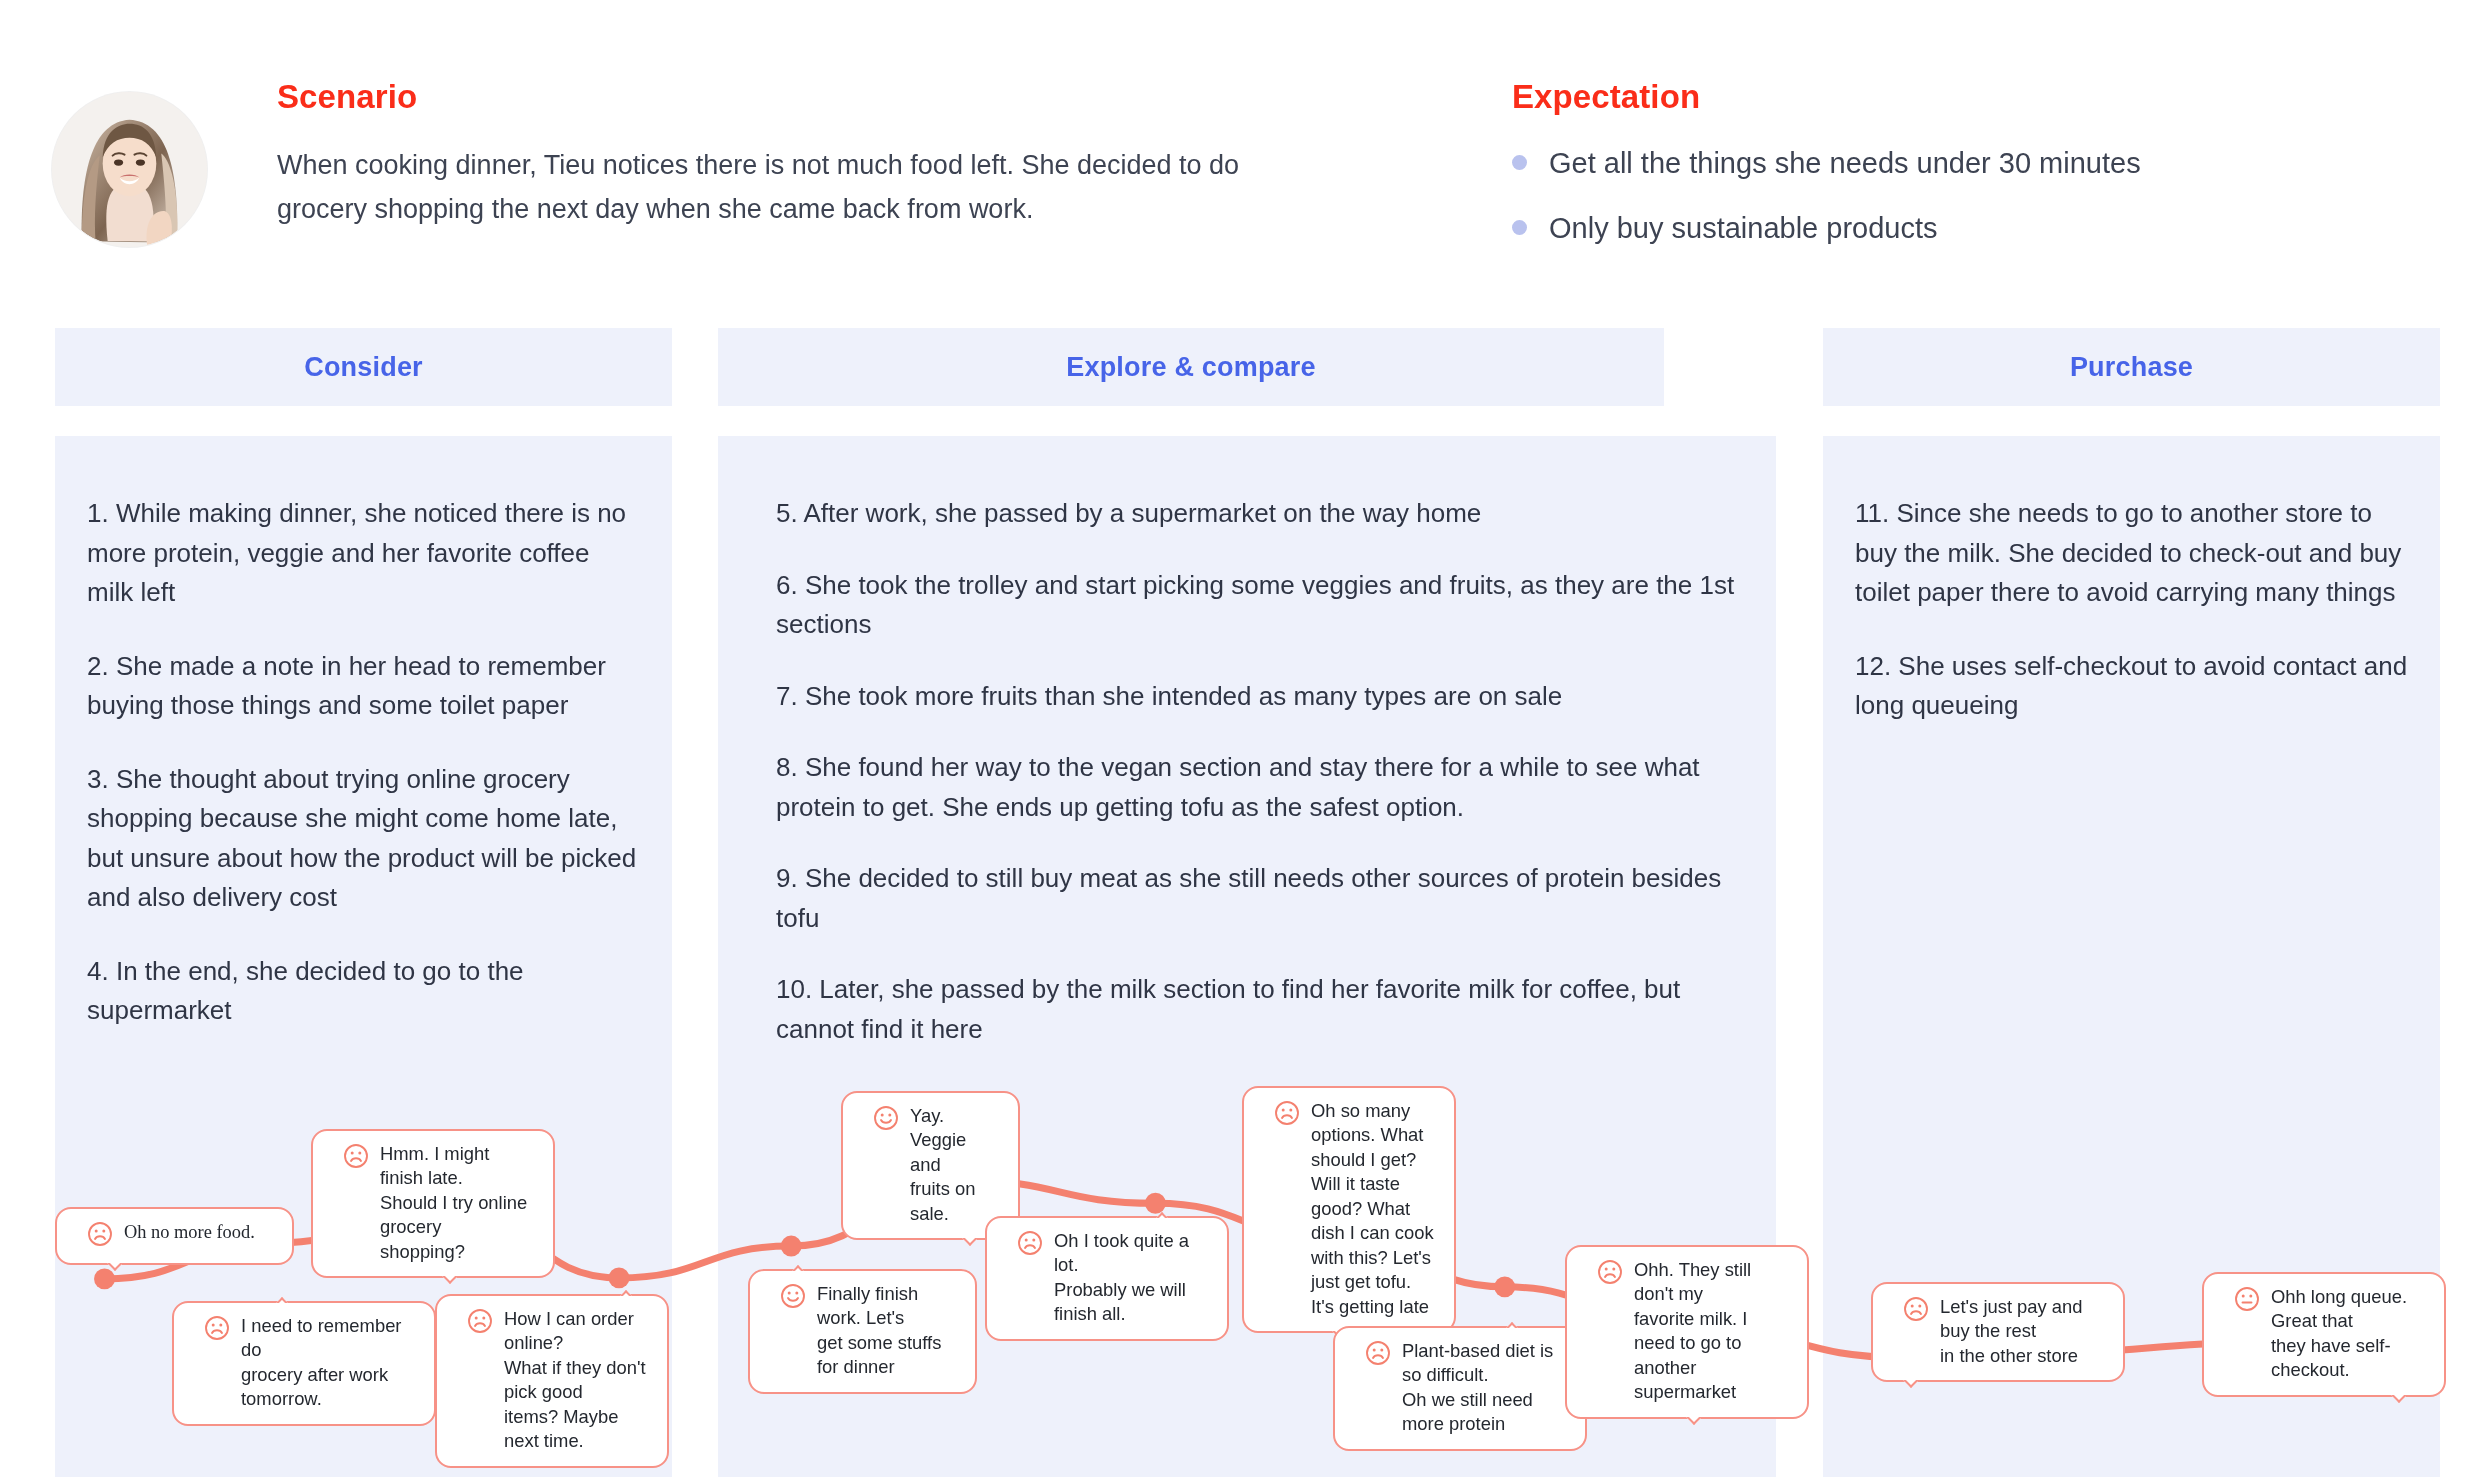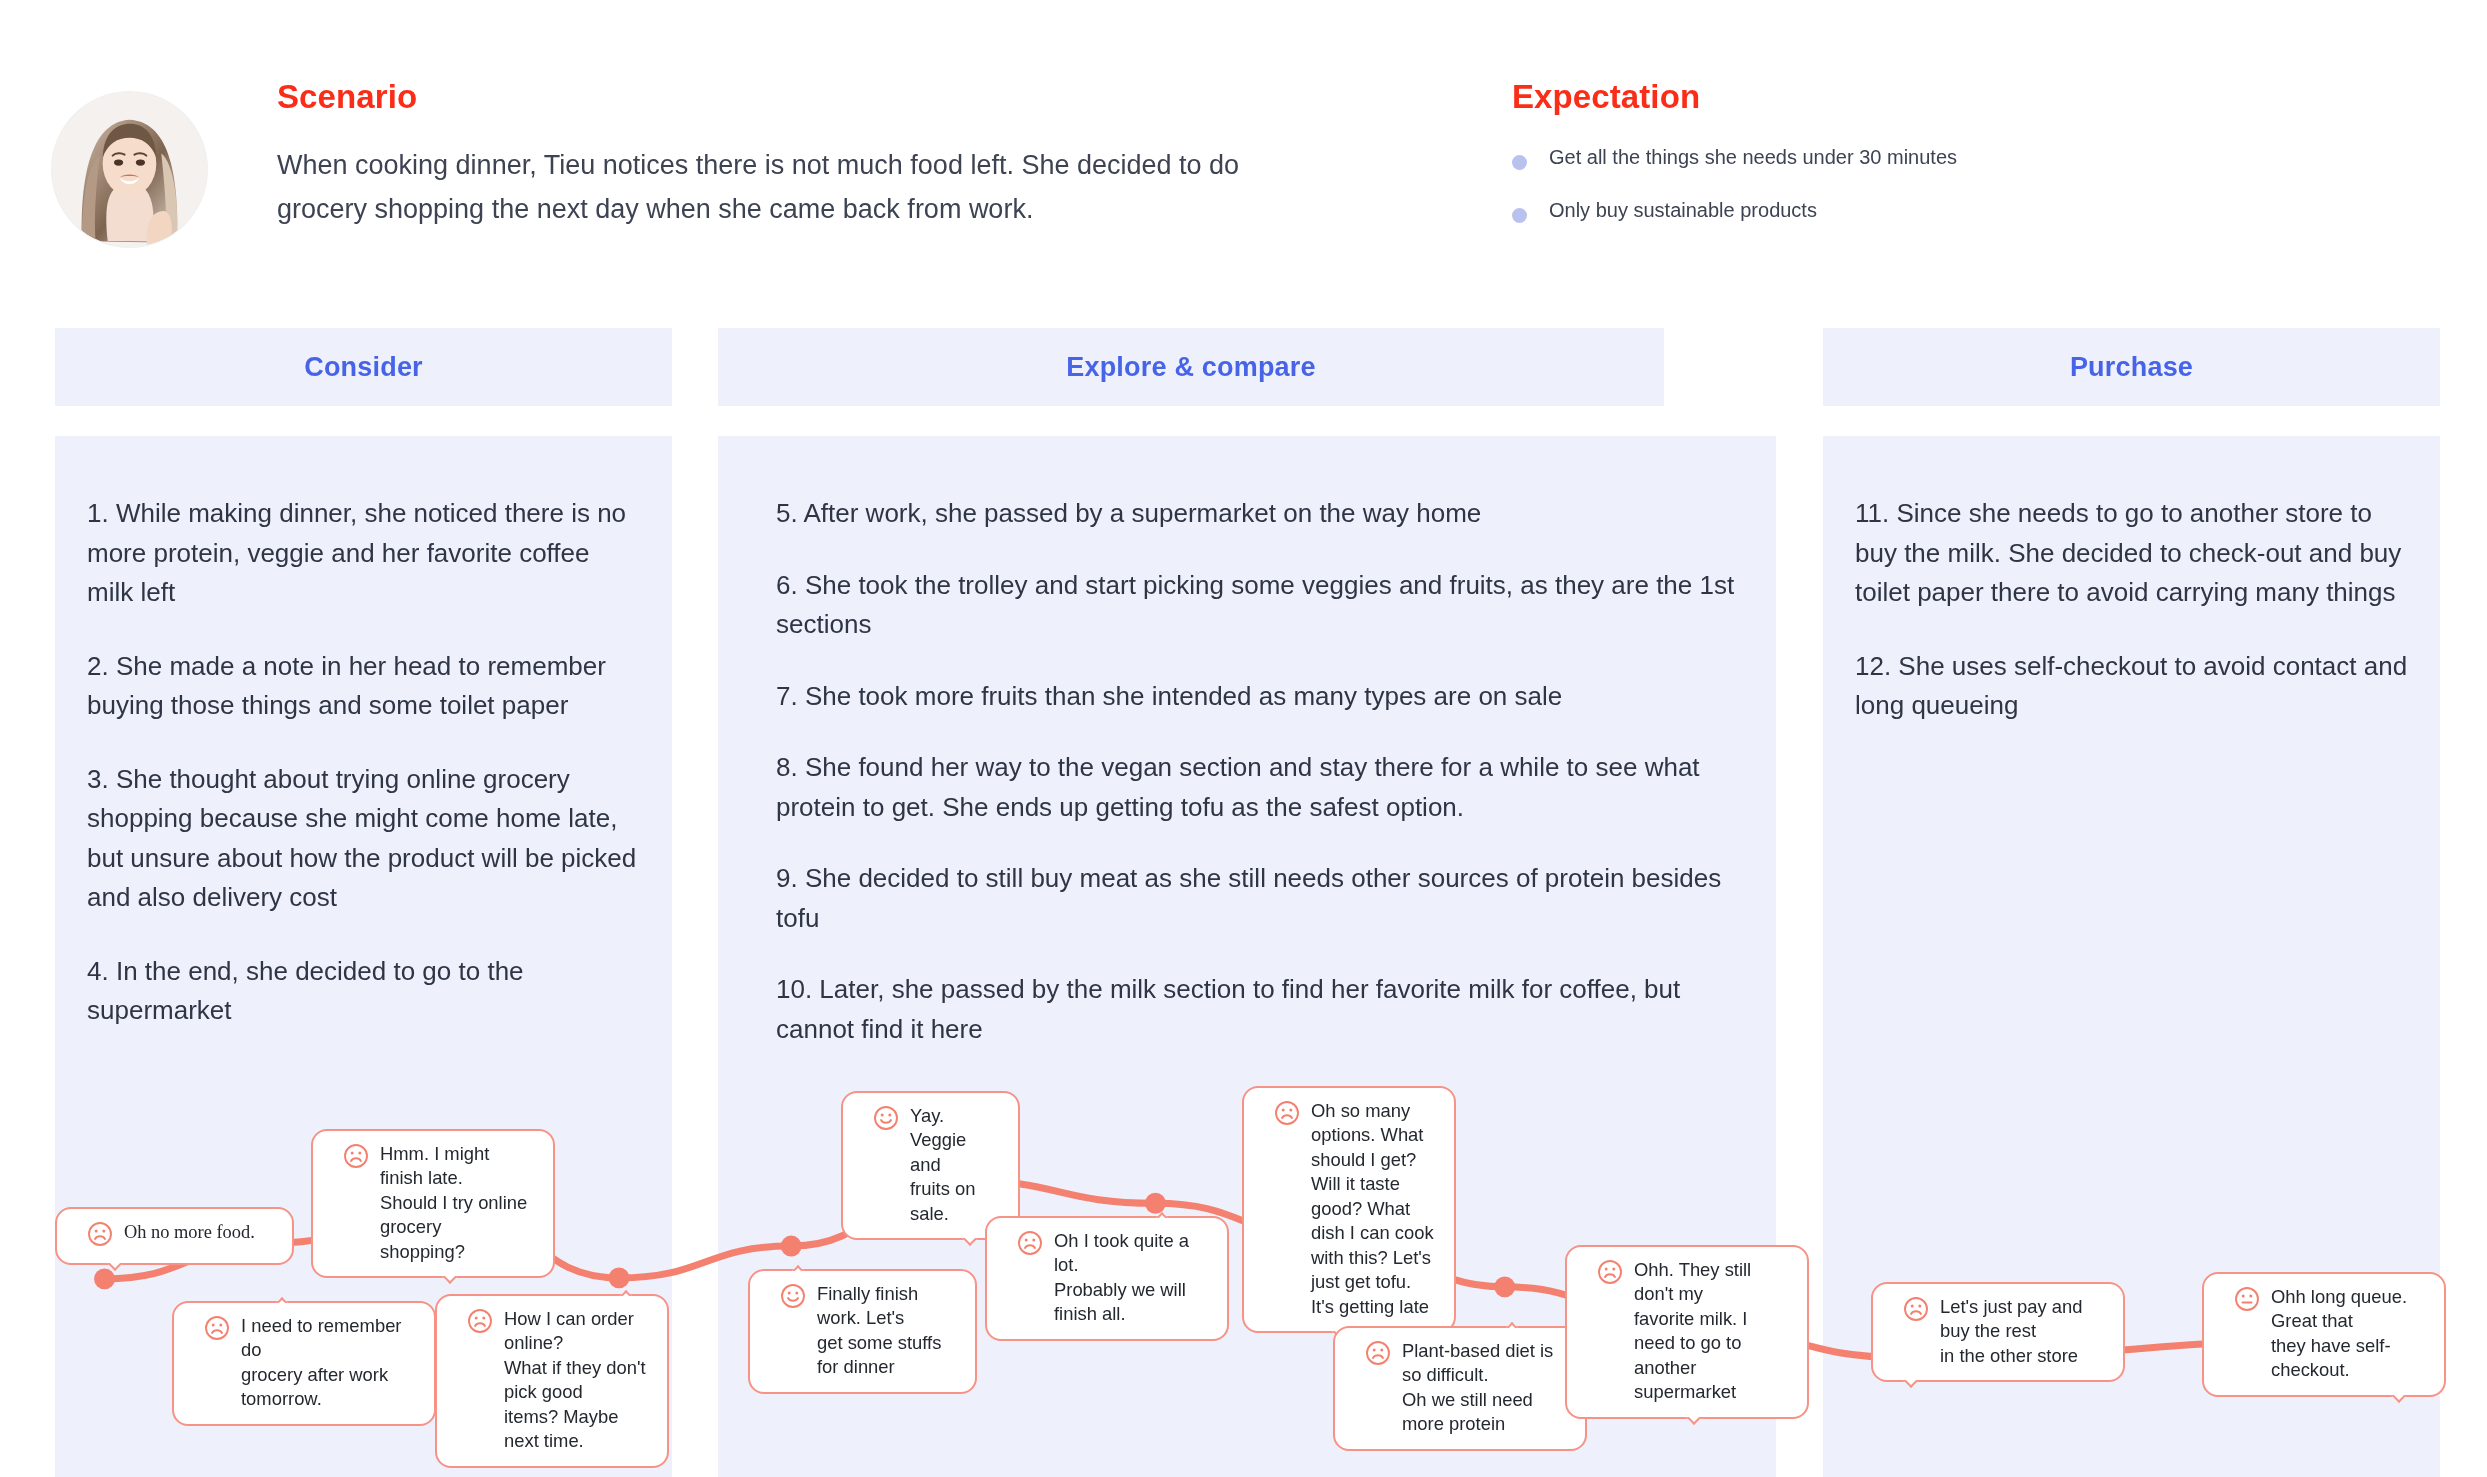--- a/index.html
+++ b/index.html
@@ -42,21 +42,21 @@
   .expect-list { list-style: none; }
   .expect-item {
     display: flex; align-items: flex-start;
     margin-bottom: 26px;
   }
   .expect-dot {
     width: 15px; height: 15px; border-radius: 50%;
     background: #b9c2ee;
     margin-top: 11px; margin-right: 22px; flex: none;
   }
-  .expect-label { color: #3d4352; font-size: 20px; line-height: 1.35; }
+  .expect-label { color: #3d4352; font-size: 29px; line-height: 1.35; }
 
   
   .col-head {
     position: absolute;
     height: 78px;
     background: #eef1fb;
     display: flex; align-items: center; justify-content: center;
   }
   .col-head span {
     color: #4764e8;

